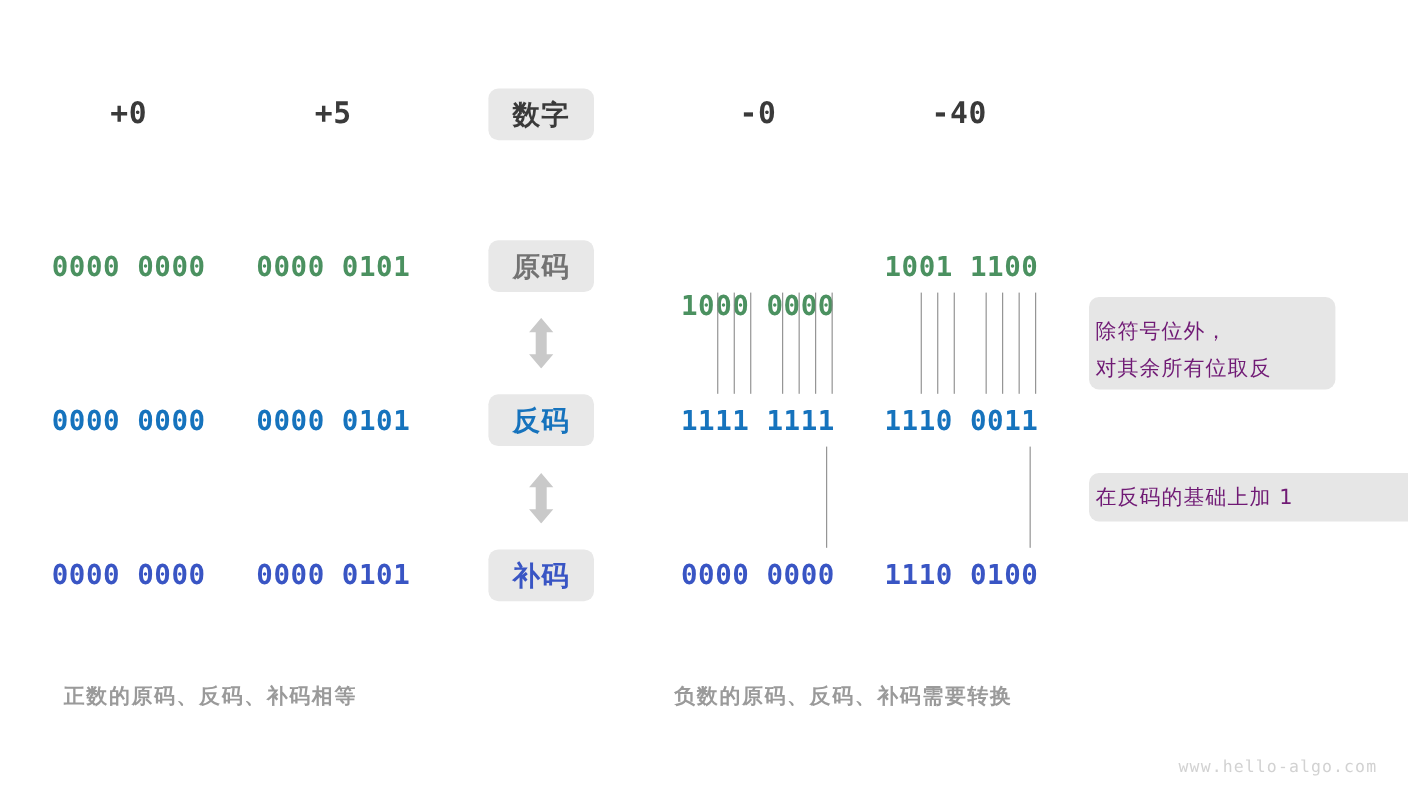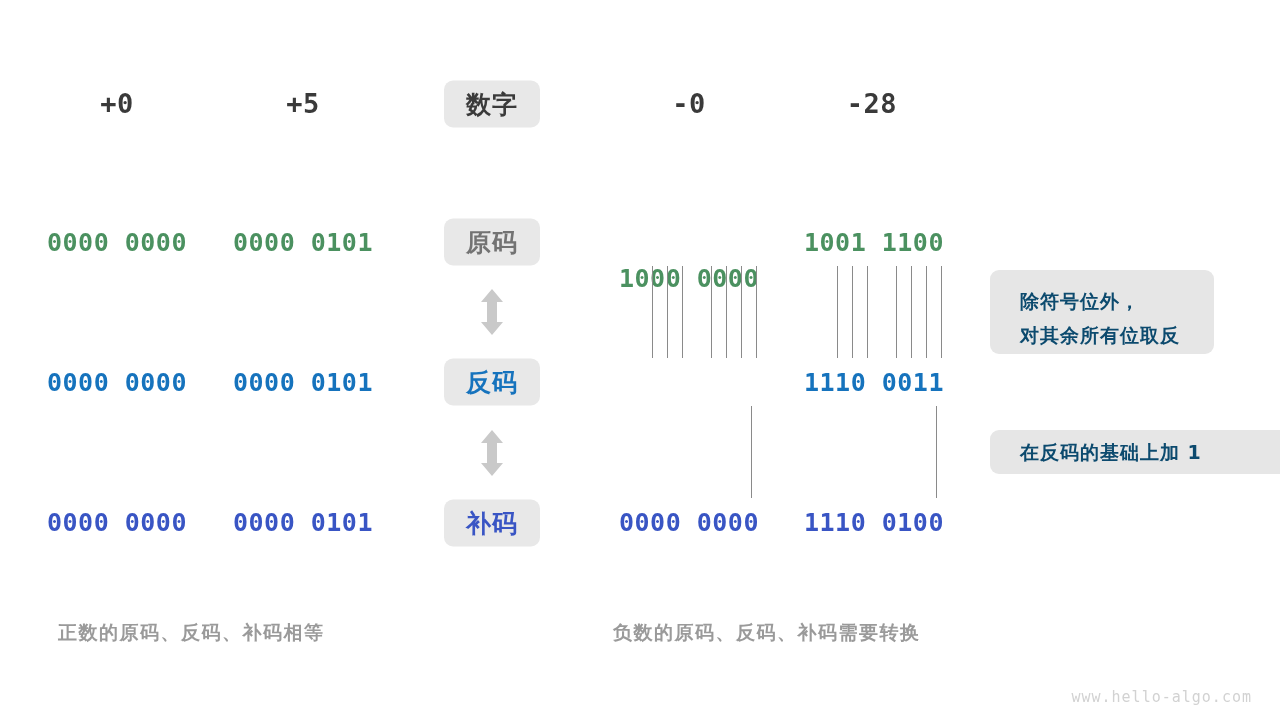--- a/index.html
+++ b/index.html
@@ -67,26 +67,26 @@
   .chip.c-dark   { color: #3a3a3a; }
   .chip.c-green  { color: #737373; }
   .chip.c-blue   { color: #1673bd; }
   .chip.c-indigo { color: #3955c4; }
 
   
   .note {
     position: absolute;
     background: #e6e6e6;
     border-radius: 9px;
-    color: #0c4a6e;
+    color: #701a75;
     font-size: 19px;
-    font-weight: 700;
+    font-weight: 400;
     line-height: 34px;
     letter-spacing: 1px;
-    padding: 14px 30px;
+    padding: 14px 6px;
     box-sizing: border-box;
     white-space: pre-line;
   }
 
   
   .caption {
     position: absolute;
     color: #9a9a9a;
     font-size: 19px;
     font-weight: 700;
@@ -126,38 +126,39 @@
 <div class="stage">
 
   <div class="cell num-head" style="left:117px; top:103px;">+0</div>
 
   <div class="cell num-head" style="left:303px; top:103px;">+5</div>
 
   <div class="chip c-dark" style="left:492px; top:104px;">数字</div>
 
   <div class="cell num-head" style="left:689px; top:103px;">-0</div>
 
-  <div class="cell num-head" style="left:872px; top:103px;">-28</div>
+  <div class="cell num-head" style="left:872px; top:103px;">-40</div>
 
   <div class="cell bits sign-green" style="left:117px; top:242px;">0000 0000</div>
 
   <div class="cell bits sign-green" style="left:303px; top:242px;">0000 0101</div>
 
   <div class="chip c-green" style="left:492px; top:242px;">原码</div>
 
   <div class="cell bits sign-green" style="left:689px; top:242px;margin-top:36px;">1000 0000</div>
 
   <div class="cell bits sign-green" style="left:874px; top:242px;">1001 1100</div>
 
   <div class="cell bits sign-blue" style="left:117px; top:382px;">0000 0000</div>
 
   <div class="cell bits sign-blue" style="left:303px; top:382px;">0000 0101</div>
 
   <div class="chip c-blue" style="left:492px; top:382px;">反码</div>
 
+  <div class="cell bits sign-blue" style="left:689px; top:382px;">1111 1111</div>
 
   <div class="cell bits sign-blue" style="left:874px; top:382px;">1110 0011</div>
 
   <div class="cell bits sign-indigo" style="left:117px; top:522px;">0000 0000</div>
 
   <div class="cell bits sign-indigo" style="left:303px; top:522px;">0000 0101</div>
 
   <div class="chip c-indigo" style="left:492px; top:523px;">补码</div>
 
   <div class="cell bits sign-indigo" style="left:689px; top:522px;">0000 0000</div>

